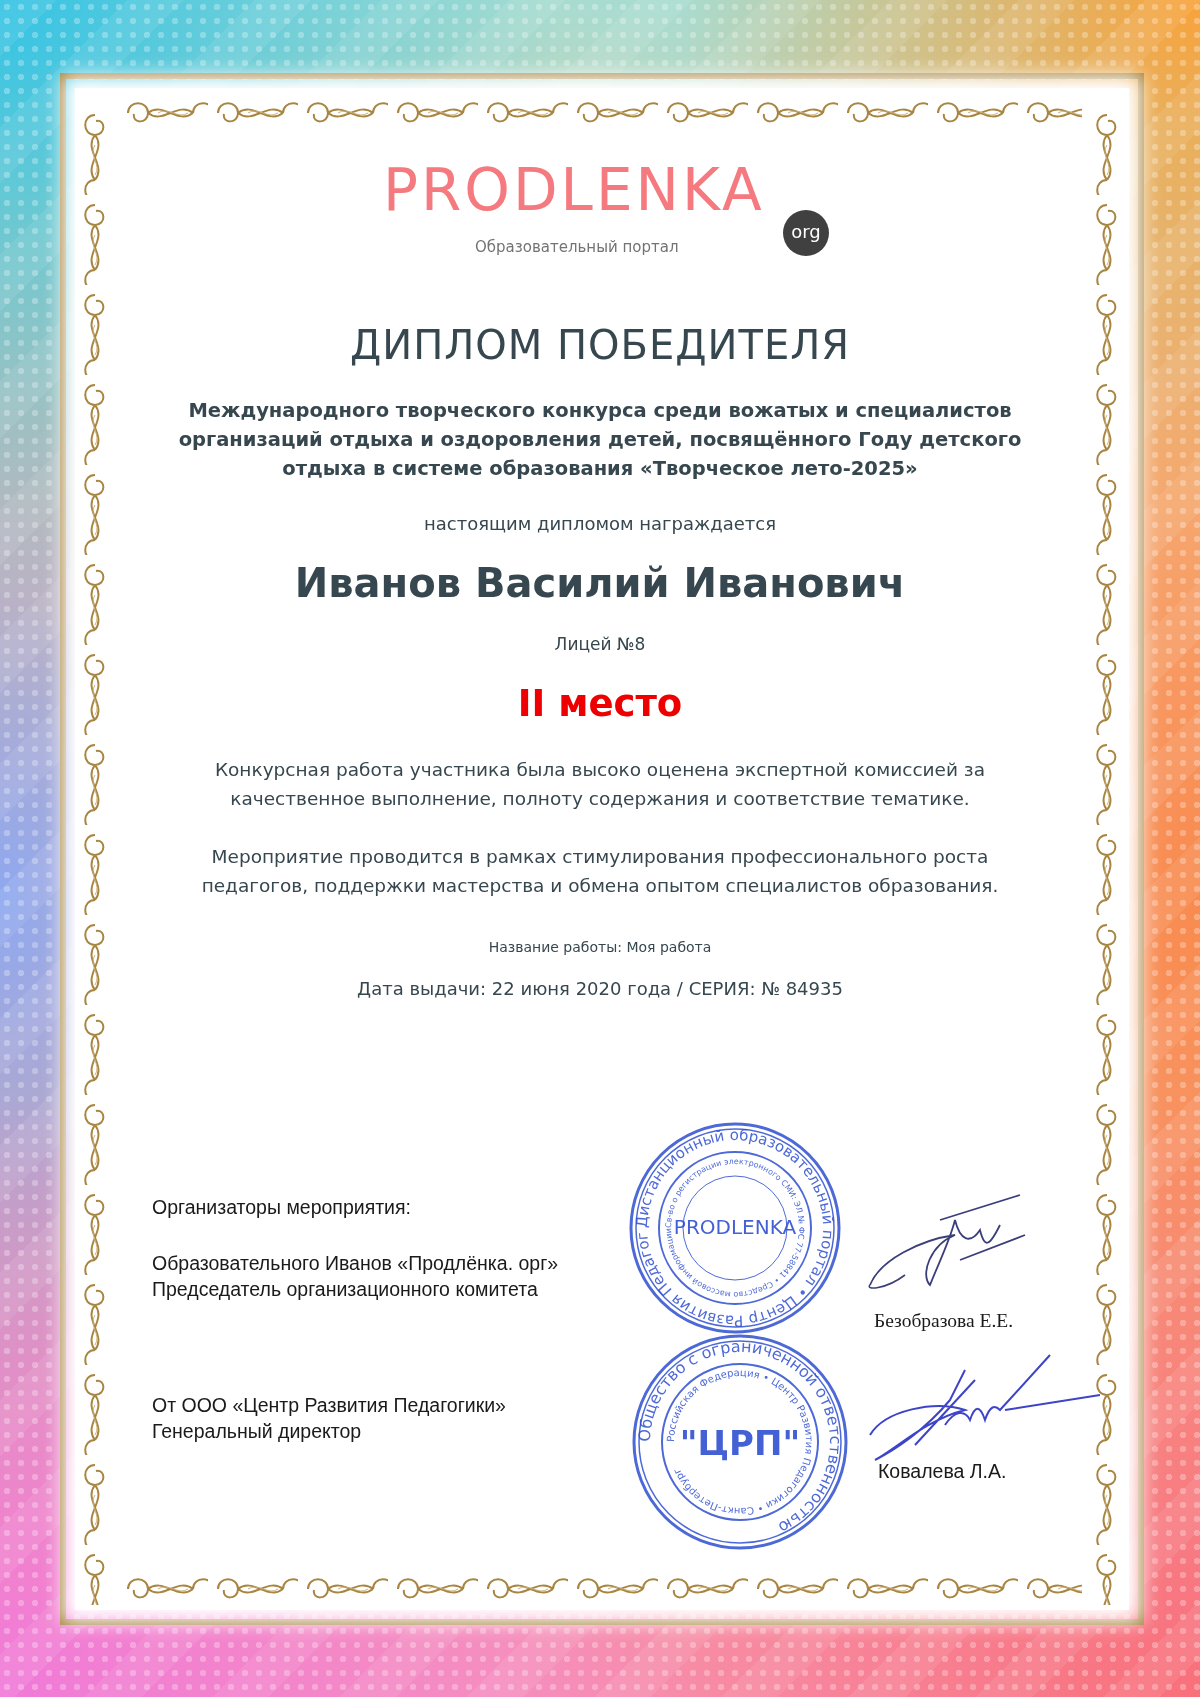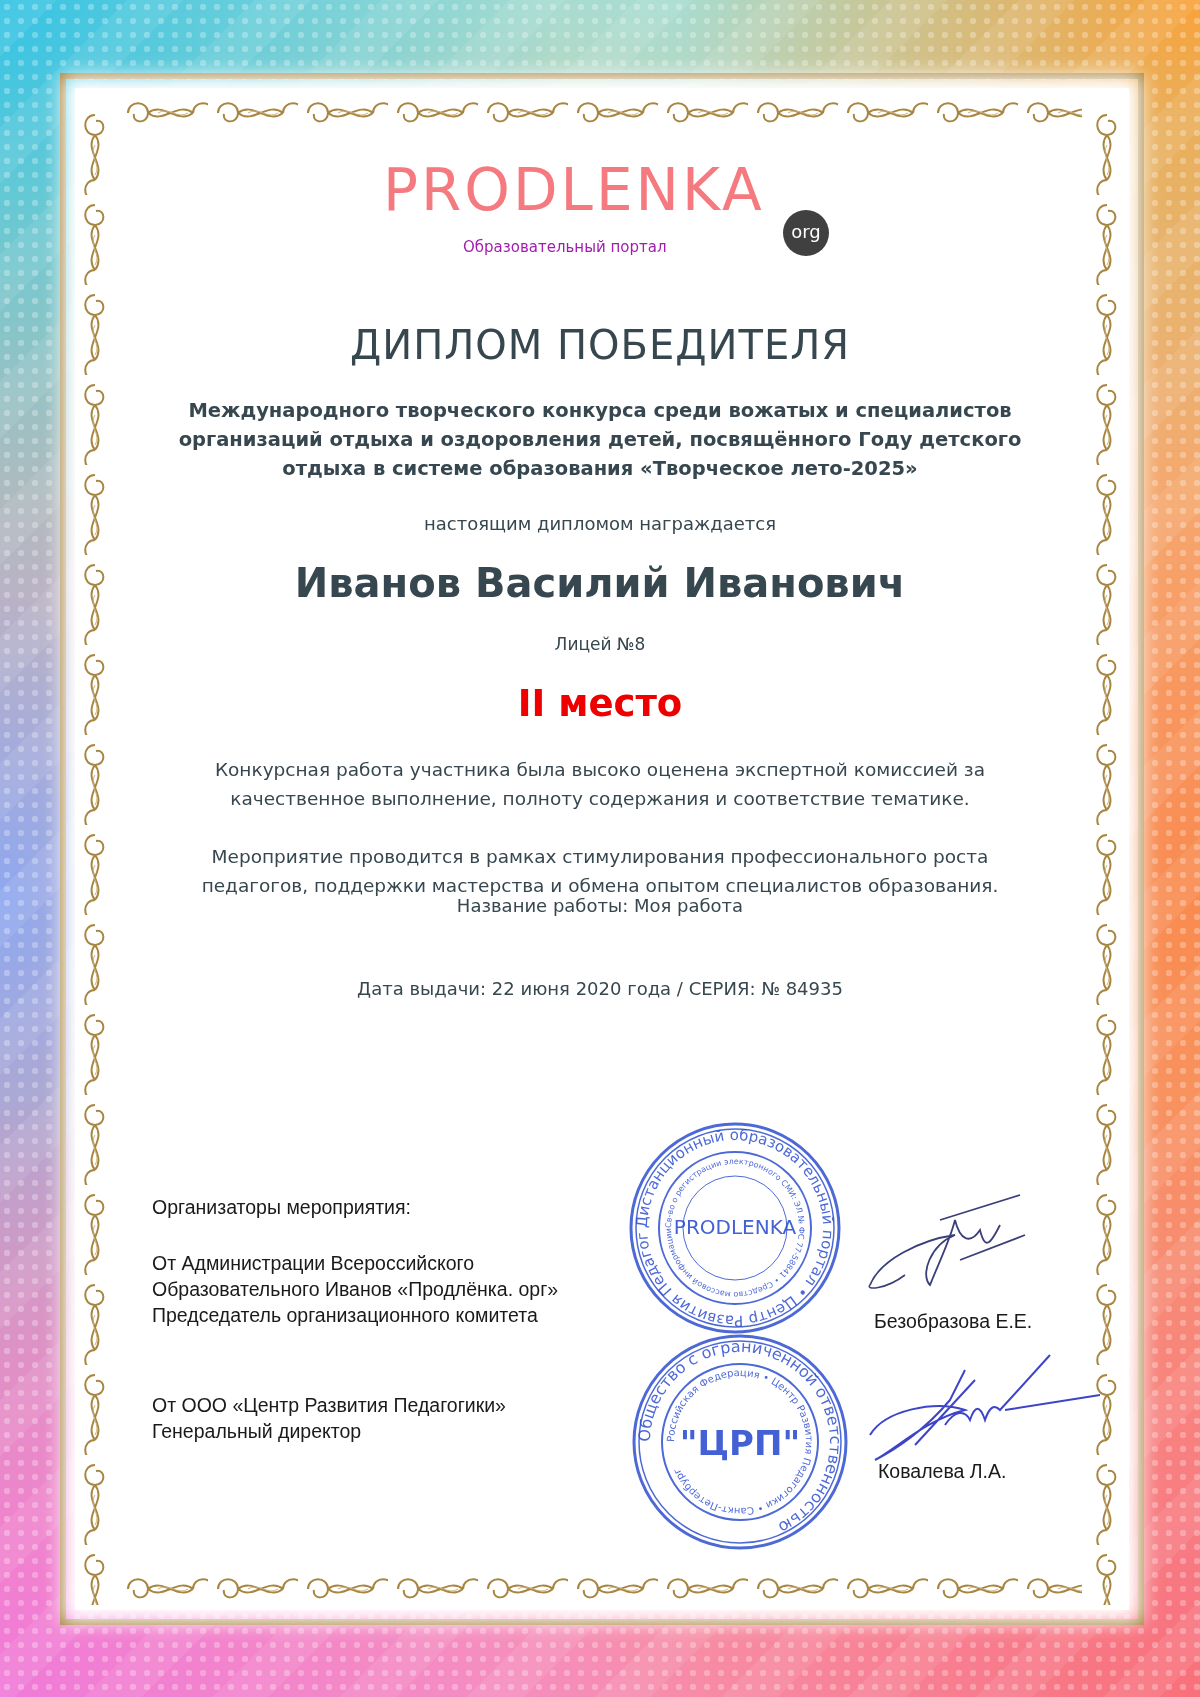--- a/index.html
+++ b/index.html
@@ -59,42 +59,42 @@
     color: #f57a7f; font-weight: 400;
     line-height: 60px;
   }
   .logo-org {
     position: absolute; left: 400px; top: 50px;
     width: 46px; height: 46px; border-radius: 50%;
     background: #404040; color: #fff;
     font-size: 18px; text-align: center; line-height: 44px;
   }
   .logo-sub {
-    position: absolute; left: 80px; top: 78px;
-    font-size: 15px; color: #a21caf;
+    position: absolute; left: 92px; top: 78px;
+    font-size: 15px; color: #737373;
   }
 
   .center-text { position: absolute; left: 120px; width: 960px; text-align: center; color: #37474f; }
   .title { top: 322px; font-size: 40px; font-weight: 400; letter-spacing: 1px; }
   .subtitle { top: 396px; font-size: 19.5px; font-weight: 700; line-height: 29px; }
   .awarded { top: 513px; font-size: 18px; }
   .name { top: 560px; font-size: 40px; font-weight: 700; }
   .school { top: 634px; font-size: 17px; }
   .place { top: 682px; font-size: 37px; font-weight: 700; color: #ee0000; }
   .desc1 { top: 755px; font-size: 18.5px; line-height: 29px; text-align: center; }
   .desc2 { top: 842px; font-size: 18.5px; line-height: 29px; }
-  .work { top: 895px; font-size: 18px; text-align: center; }
+  .work { top: 939px; font-size: 14px; text-align: center; }
   .date { top: 978px; font-size: 18px; }
 
   .org-block { position: absolute; left: 152px; color: #1a1a1a; font-family: "Liberation Sans", sans-serif; font-size: 19.5px; line-height: 26px; }
   .org-head { top: 1194px; }
   .org1 { top: 1250px; }
   .org2 { top: 1392px; }
   .signer { position: absolute; font-family: "Liberation Sans", sans-serif; font-size: 19.5px; color: #1a1a1a; }
-  .signer1 { left: 874px; top: 1310px; }
+  .signer1 { left: 874px; top: 1310px; font-family: Liberation Serif, serif; }
   .signer2 { left: 878px; top: 1460px; }
 
   .stamp { position: absolute; }
   .stamp1 { left: 625px; top: 1118px; width: 220px; height: 220px; }
   .stamp2 { left: 630px; top: 1330px; width: 220px; height: 225px; }
   .sig { position: absolute; }
   .sig1 { left: 860px; top: 1190px; width: 170px; height: 110px; }
   .sig2 { left: 855px; top: 1350px; width: 250px; height: 120px; }
 </style>
 </head>
@@ -159,21 +159,20 @@
   <div class="center-text desc2">
     <div>Мероприятие проводится в рамках стимулирования профессионального роста</div>
     <div>педагогов, поддержки мастерства и обмена опытом специалистов образования.</div>
   </div>
 
   <div class="center-text work">Название работы: Моя работа</div>
   <div class="center-text date">Дата выдачи: 22 июня 2020 года / СЕРИЯ: № 84935</div>
 
   <div class="org-block org-head">Организаторы мероприятия:</div>
   <div class="org-block org1">
-    <div>От Администрации Всероссийского</div>
     <div>Образовательного Иванов «Продлёнка. орг»</div>
     <div>Председатель организационного комитета</div>
   </div>
   <div class="org-block org2">
     <div>От ООО «Центр Развития Педагогики»</div>
     <div>Генеральный директор</div>
   </div>
 
   <svg class="stamp stamp1" viewBox="0 0 220 220">
     <defs>

